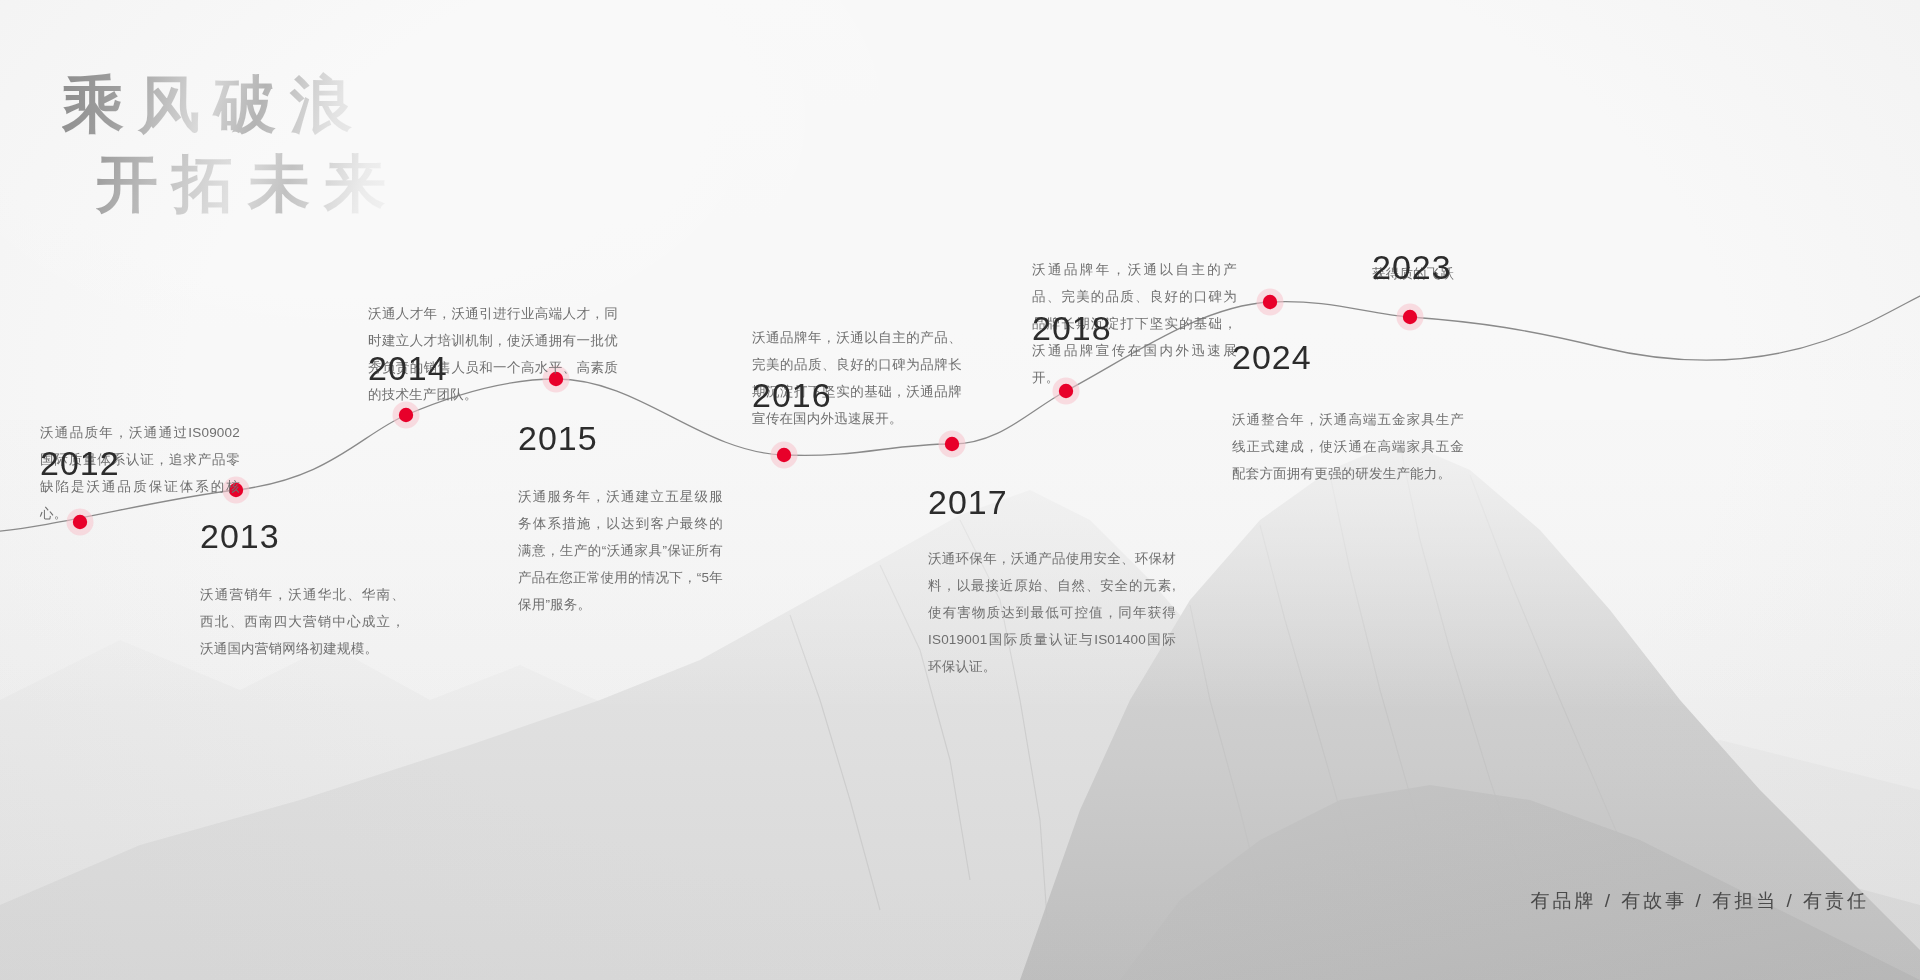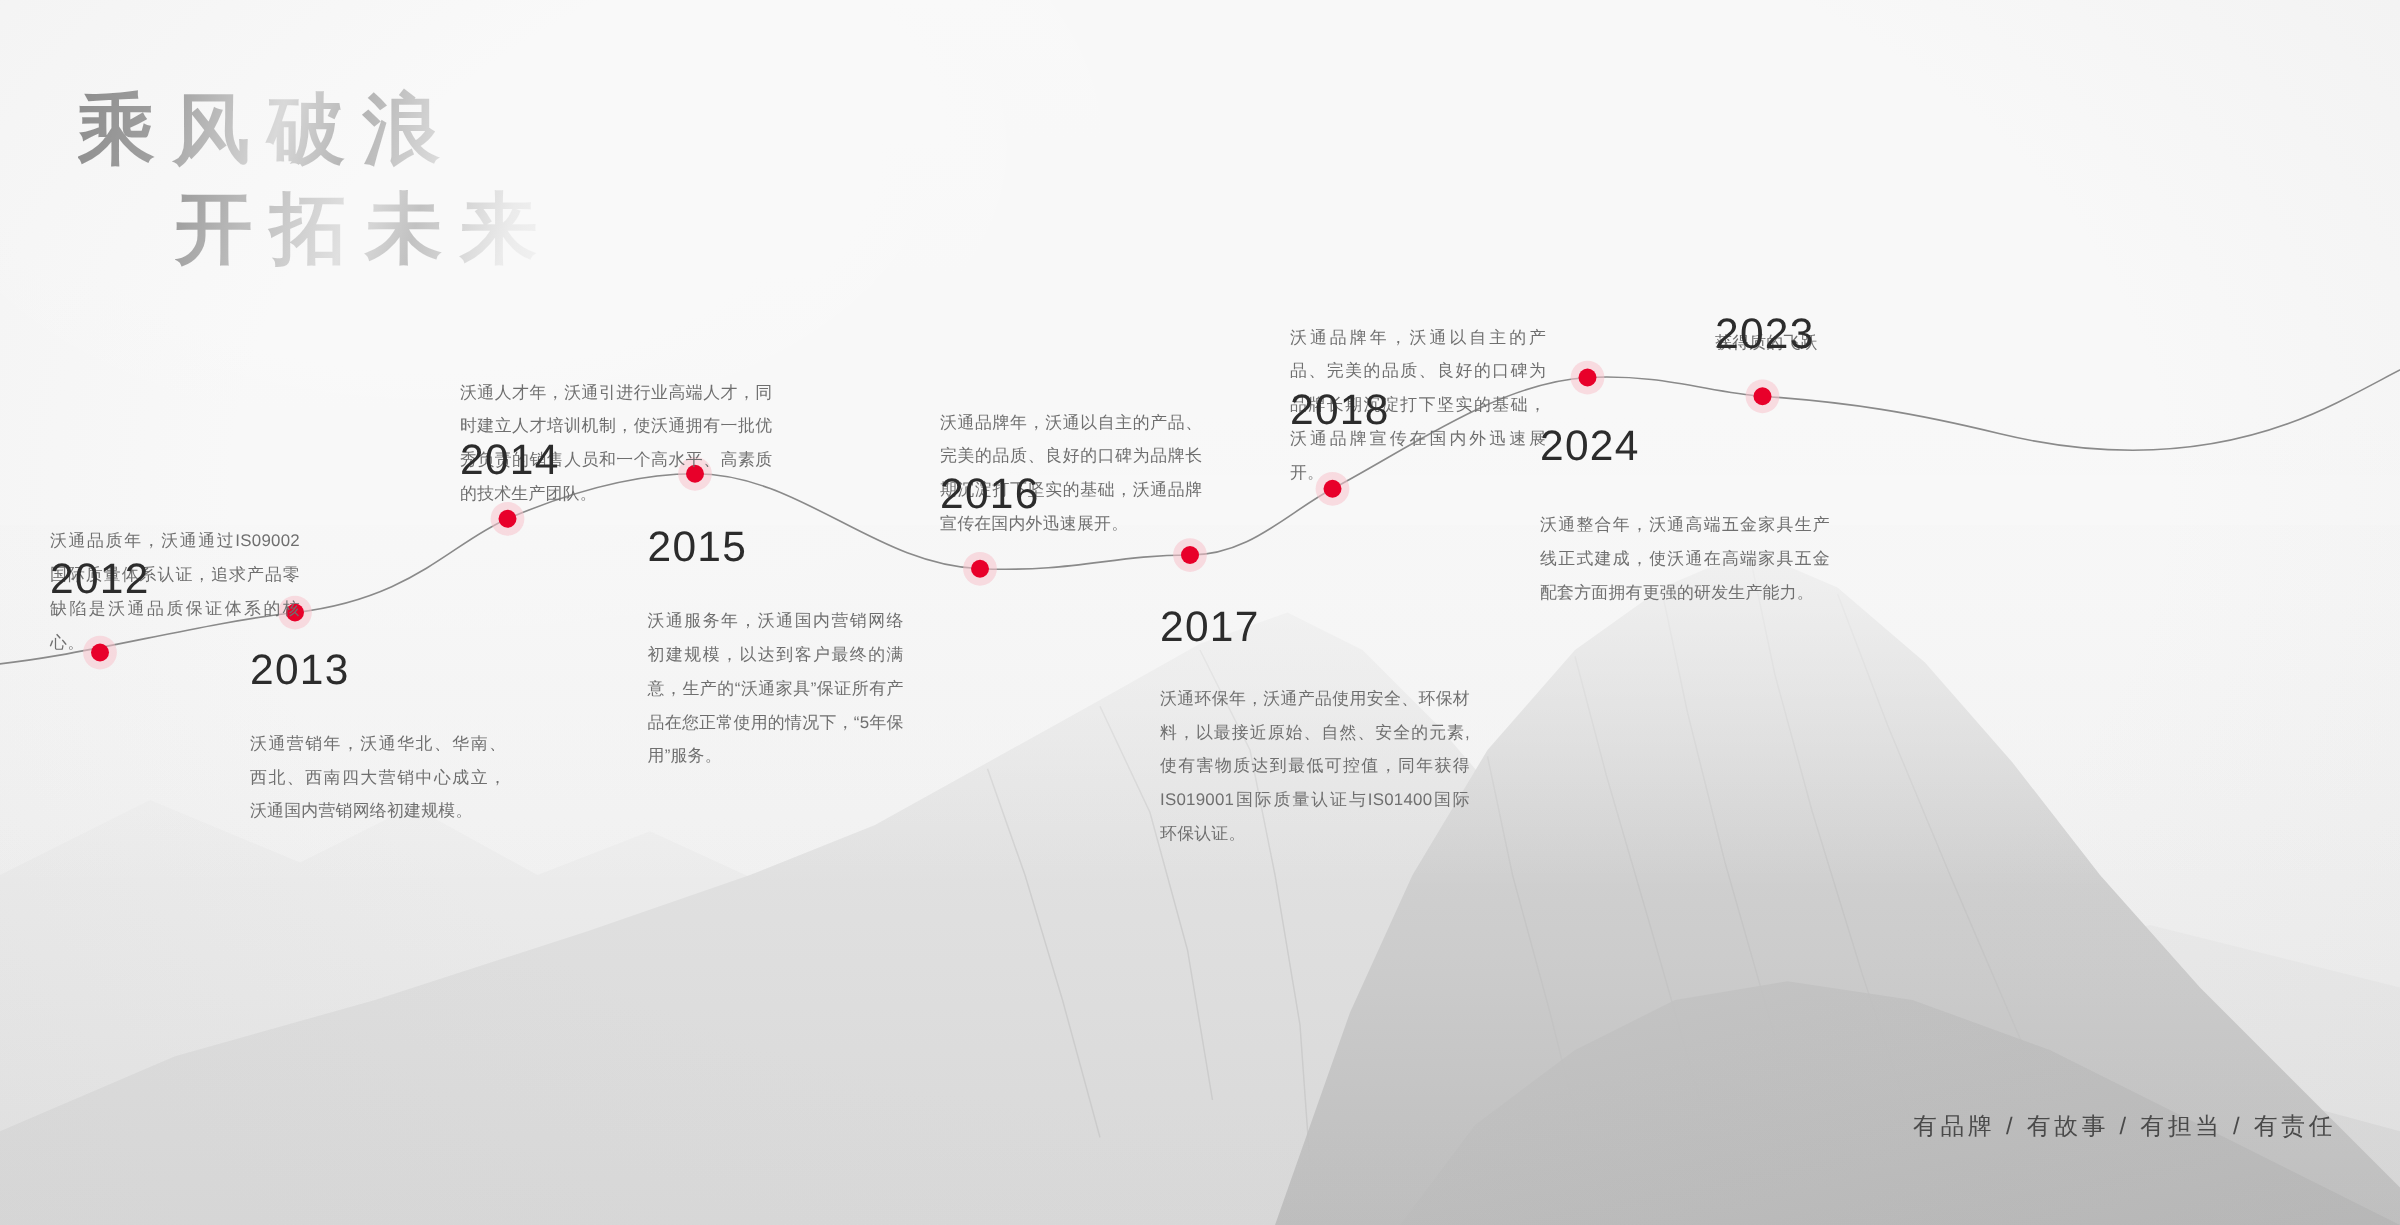--- a/index.html
+++ b/index.html
@@ -54,21 +54,21 @@
     letter-spacing: 14px;
     line-height: 1.28;
     white-space: nowrap;
     background: linear-gradient(105deg, #8d8d8d 0%, #9f9f9f 18%, #d9d9d9 42%, #b4b4b4 58%, #e4e4e4 80%, #f2f2f2 100%);
     -webkit-background-clip: text;
     background-clip: text;
     color: transparent;
     -webkit-text-fill-color: transparent;
   }
   .title-line.second {
-    margin-left: 78px;
+    margin-left: 34px;
     background: linear-gradient(105deg, #9a9a9a 0%, #bdbdbd 20%, #e0e0e0 45%, #c2c2c2 62%, #ebebeb 85%, #f4f4f4 100%);
     -webkit-background-clip: text;
     background-clip: text;
   }
 
   
   #curve-svg {
     position: absolute;
     left: 0; top: 0;
     width: 1920px;
@@ -211,21 +211,21 @@
       </div>
       <div class="milestone m-below" style="left: 200px; top: 0px; width: 205px; height: 0px;">
         <div class="desc" style="position: absolute; left: 0px; top: 561px; width: 205px; color: rgb(111, 111, 111);">沃通营销年，沃通华北、华南、西北、西南四大营销中心成立，沃通国内营销网络初建规模。</div>
         <div class="year-label" style="position: absolute; left: 0px; top: 518px; color: rgb(44, 44, 44);">2013</div>
       </div>
       <div class="milestone m-above" style="left: 368px; top: 0px; width: 250px; height: 0px;">
         <div class="desc" style="position: absolute; left: 0px; top: 264px; width: 250px; color: rgb(111, 111, 111);">沃通人才年，沃通引进行业高端人才，同时建立人才培训机制，使沃通拥有一批优秀负责的销售人员和一个高水平、高素质的技术生产团队。</div>
         <div class="year-label" style="position: absolute; left: 0px; top: 350px; color: rgb(44, 44, 44);">2014</div>
       </div>
       <div class="milestone m-below" style="left: 518px; top: 0px; width: 205px; height: 0px;">
-        <div class="desc" style="position: absolute; left: 0px; top: 463px; width: 205px; color: rgb(111, 111, 111);">沃通服务年，沃通国内营销网络初建规模，以达到客户最终的满意，生产的“沃通家具”保证所有产品在您正常使用的情况下，“5年保用”服务。</div>
+        <div class="desc" style="position: absolute; left: 0px; top: 463px; width: 205px; color: rgb(111, 111, 111);">沃通服务年，沃通建立五星级服务体系措施，以达到客户最终的满意，生产的“沃通家具”保证所有产品在您正常使用的情况下，“5年保用”服务。</div>
         <div class="year-label" style="position: absolute; left: 0px; top: 420px; color: rgb(44, 44, 44);">2015</div>
       </div>
       <div class="milestone m-above" style="left: 752px; top: 0px; width: 210px; height: 0px;">
         <div class="desc" style="position: absolute; left: 0px; top: 288px; width: 210px; color: rgb(111, 111, 111);">沃通品牌年，沃通以自主的产品、完美的品质、良好的口碑为品牌长期沉淀打下坚实的基础，沃通品牌宣传在国内外迅速展开。</div>
         <div class="year-label" style="position: absolute; left: 0px; top: 377px; color: rgb(44, 44, 44);">2016</div>
       </div>
       <div class="milestone m-below" style="left: 928px; top: 0px; width: 248px; height: 0px;">
         <div class="desc" style="position: absolute; left: 0px; top: 525px; width: 248px; color: rgb(111, 111, 111);">沃通环保年，沃通产品使用安全、环保材料，以最接近原始、自然、安全的元素,使有害物质达到最低可控值，同年获得IS019001国际质量认证与IS01400国际环保认证。</div>
         <div class="year-label" style="position: absolute; left: 0px; top: 484px; color: rgb(44, 44, 44);">2017</div>
       </div>

